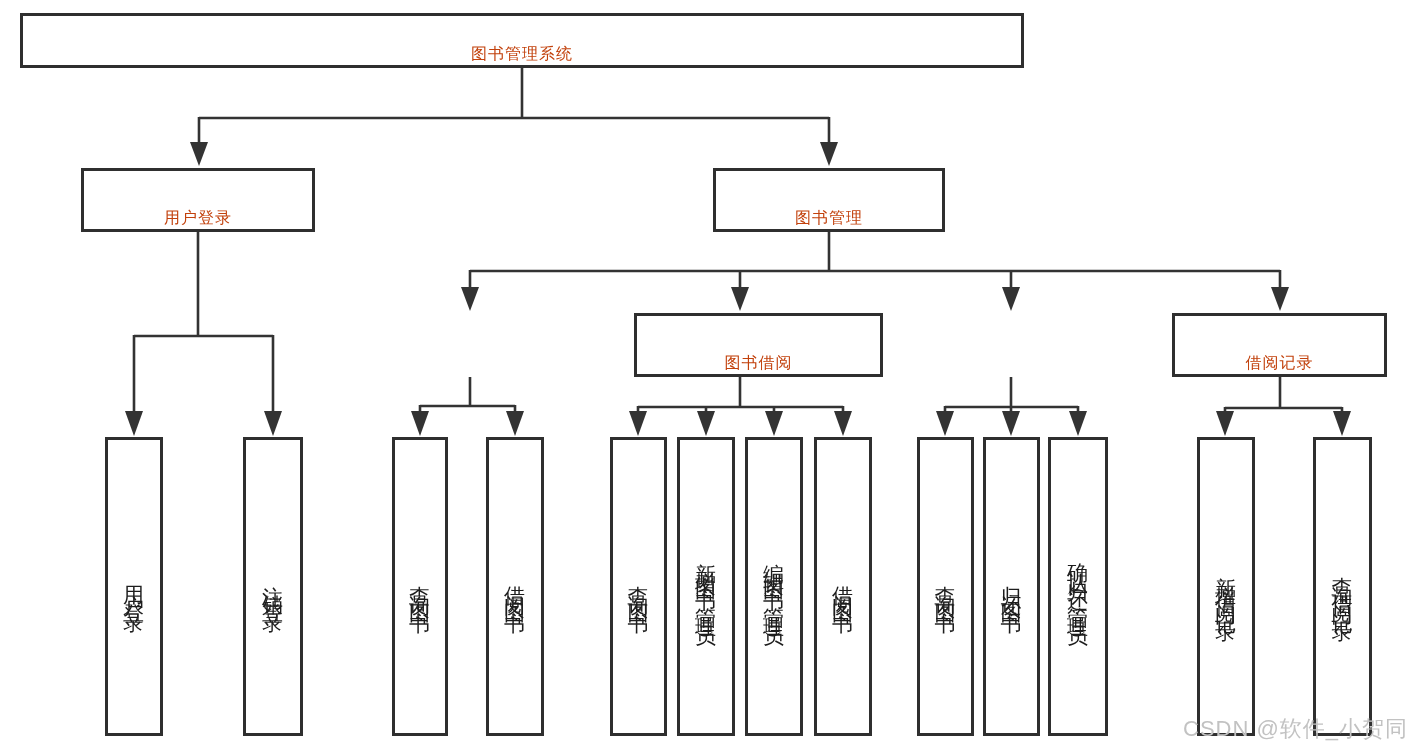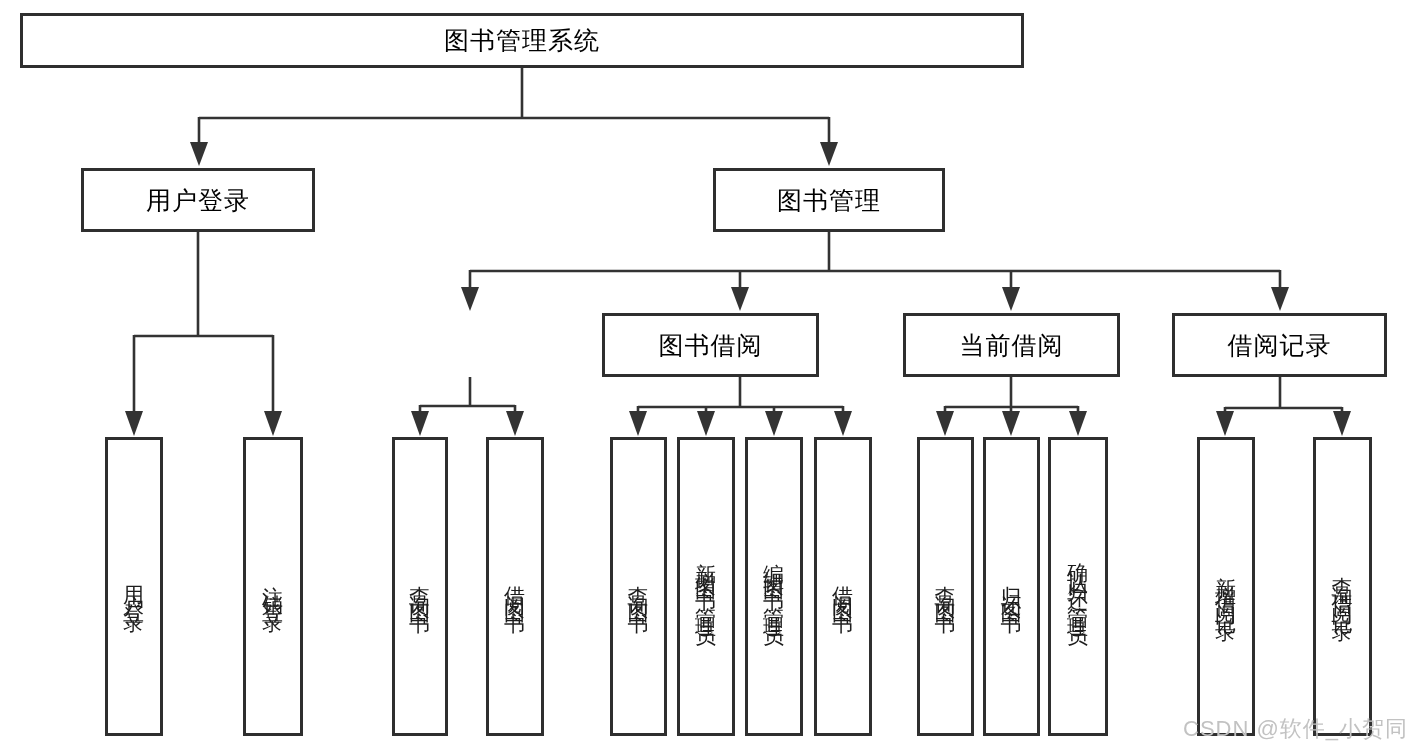--- a/index.html
+++ b/index.html
@@ -15,24 +15,24 @@
     position: absolute;
     left: 0; top: 0;
     width: 1405px; height: 747px;
   }
   .hbox {
     position: absolute;
     box-sizing: border-box;
     border: 3px solid #2f2f2f;
     background: #ffffff;
     display: flex;
-    align-items: center;
+    align-items: flex-end;
     justify-content: center;
-    font-size: 25px;
-    color: #000000;
+    font-size: 16px;
+    color: #c2410c;
     letter-spacing: 1px;
     white-space: nowrap;
   }
   .vbox {
     position: absolute;
     box-sizing: border-box;
     border: 3px solid #2f2f2f;
     background: #ffffff;
     display: flex;
     align-items: center;
@@ -113,25 +113,22 @@
     <span>图书管理系统</span>
   </div>
 
   <div class="hbox" style="left:81px; top:168px; width:234px; height:64px;">
     <span>用户登录</span>
   </div>
   <div class="hbox" style="left:713px; top:168px; width:232px; height:64px;">
     <span>图书管理</span>
   </div>
 
-  <div class="hbox" style="left:602px; top:313px; width:217px; height:64px;">
+  <div class="hbox" style="left:634px; top:313px; width:249px; height:64px;">
     <span>图书借阅</span>
-  </div>
-  <div class="hbox" style="left:903px; top:313px; width:217px; height:64px;">
-    <span>当前借阅</span>
   </div>
   <div class="hbox" style="left:1172px; top:313px; width:215px; height:64px;">
     <span>借阅记录</span>
   </div>
 
   <div class="vbox" style="left:105px;">
     <span class="vtext">用户登录</span>
   </div>
   <div class="vbox" style="left:243px; width:60px;">
     <span class="vtext">注销登录</span>

